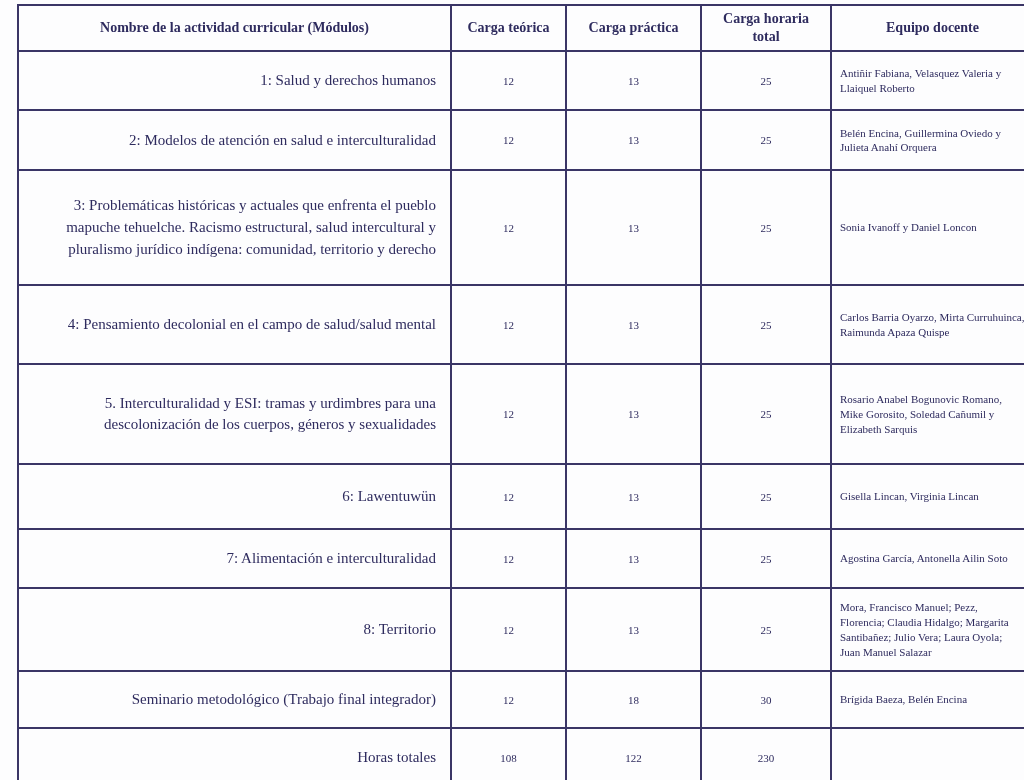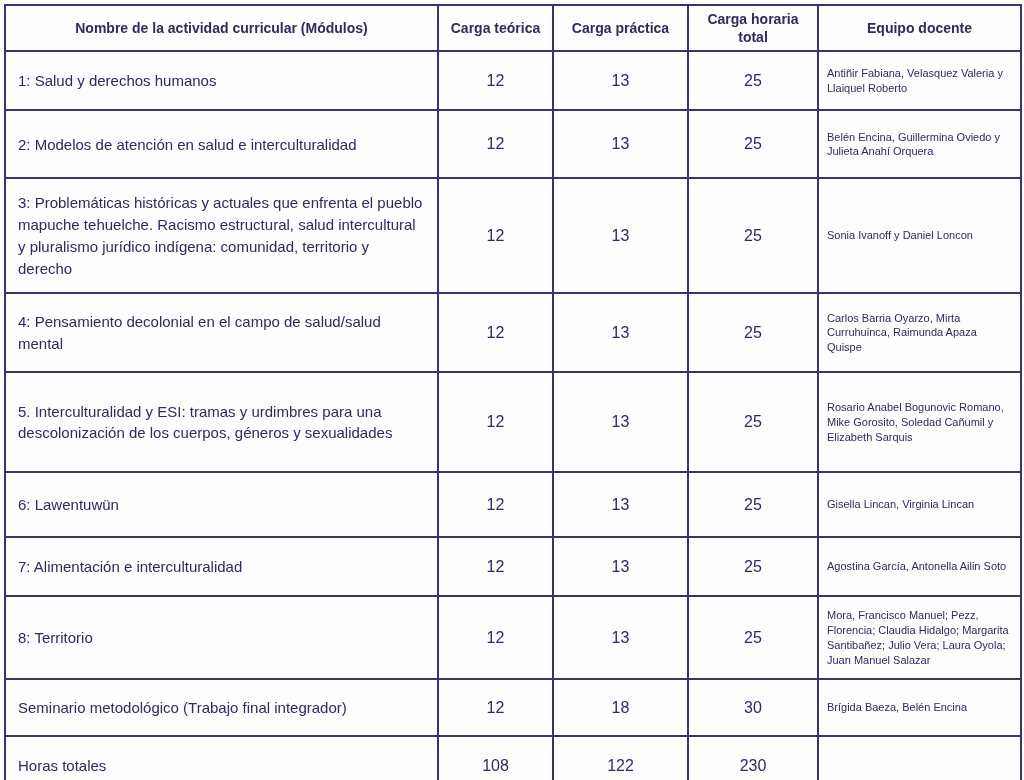--- a/index.html
+++ b/index.html
@@ -7,21 +7,22 @@
     padding: 0;
     background: #fdfdfe;
     width: 1024px;
     height: 780px;
     font-family: "Liberation Sans", sans-serif;
   }
   .page {
     width: 1024px;
     height: 780px;
     box-sizing: border-box;
-    padding: 4px 4px 8px 4px;
+    padding: 4px 4px 8px 17px;
+    font-family: Liberation Serif, serif;
   }
   table.curriculum {
     border-collapse: collapse;
     table-layout: fixed;
     width: 1016px;
     color: #2e2b5e;
   }
   table.curriculum th,
   table.curriculum td {
     border: 2px solid #3a3566;
@@ -39,37 +40,37 @@
   thead th {
     font-size: 14px;
     font-weight: bold;
     text-align: center;
     padding: 4px 6px;
     line-height: 1.3;
     height: 44px;
   }
   td.col-name {
     font-size: 15px;
-    text-align: left;
+    text-align: right;
     padding: 6px 14px 6px 12px;
     line-height: 1.45;
   }
   td.col-num {
-    font-size: 16px;
+    font-size: 11px;
     text-align: center;
     padding: 2px 4px;
   }
   td.col-equipo {
     font-size: 11px;
     padding: 4px 8px;
     line-height: 1.35;
   }
   
   tbody tr:nth-child(1)  td { height: 59px; }
-  tbody tr:nth-child(2)  td { height: 68px; }
+  tbody tr:nth-child(2)  td { height: 60px; }
   tbody tr:nth-child(3)  td { height: 115px; margin-left: 30px; }
   tbody tr:nth-child(4)  td { height: 79px; }
   tbody tr:nth-child(5)  td { height: 100px; }
   tbody tr:nth-child(6)  td { height: 65px; }
   tbody tr:nth-child(7)  td { height: 59px; }
   tbody tr:nth-child(8)  td { height: 83px; }
   tbody tr:nth-child(9)  td { height: 57px; }
   tbody tr:nth-child(10) td { height: 59px; margin-top: 32px; }
 </style>
 </head>

